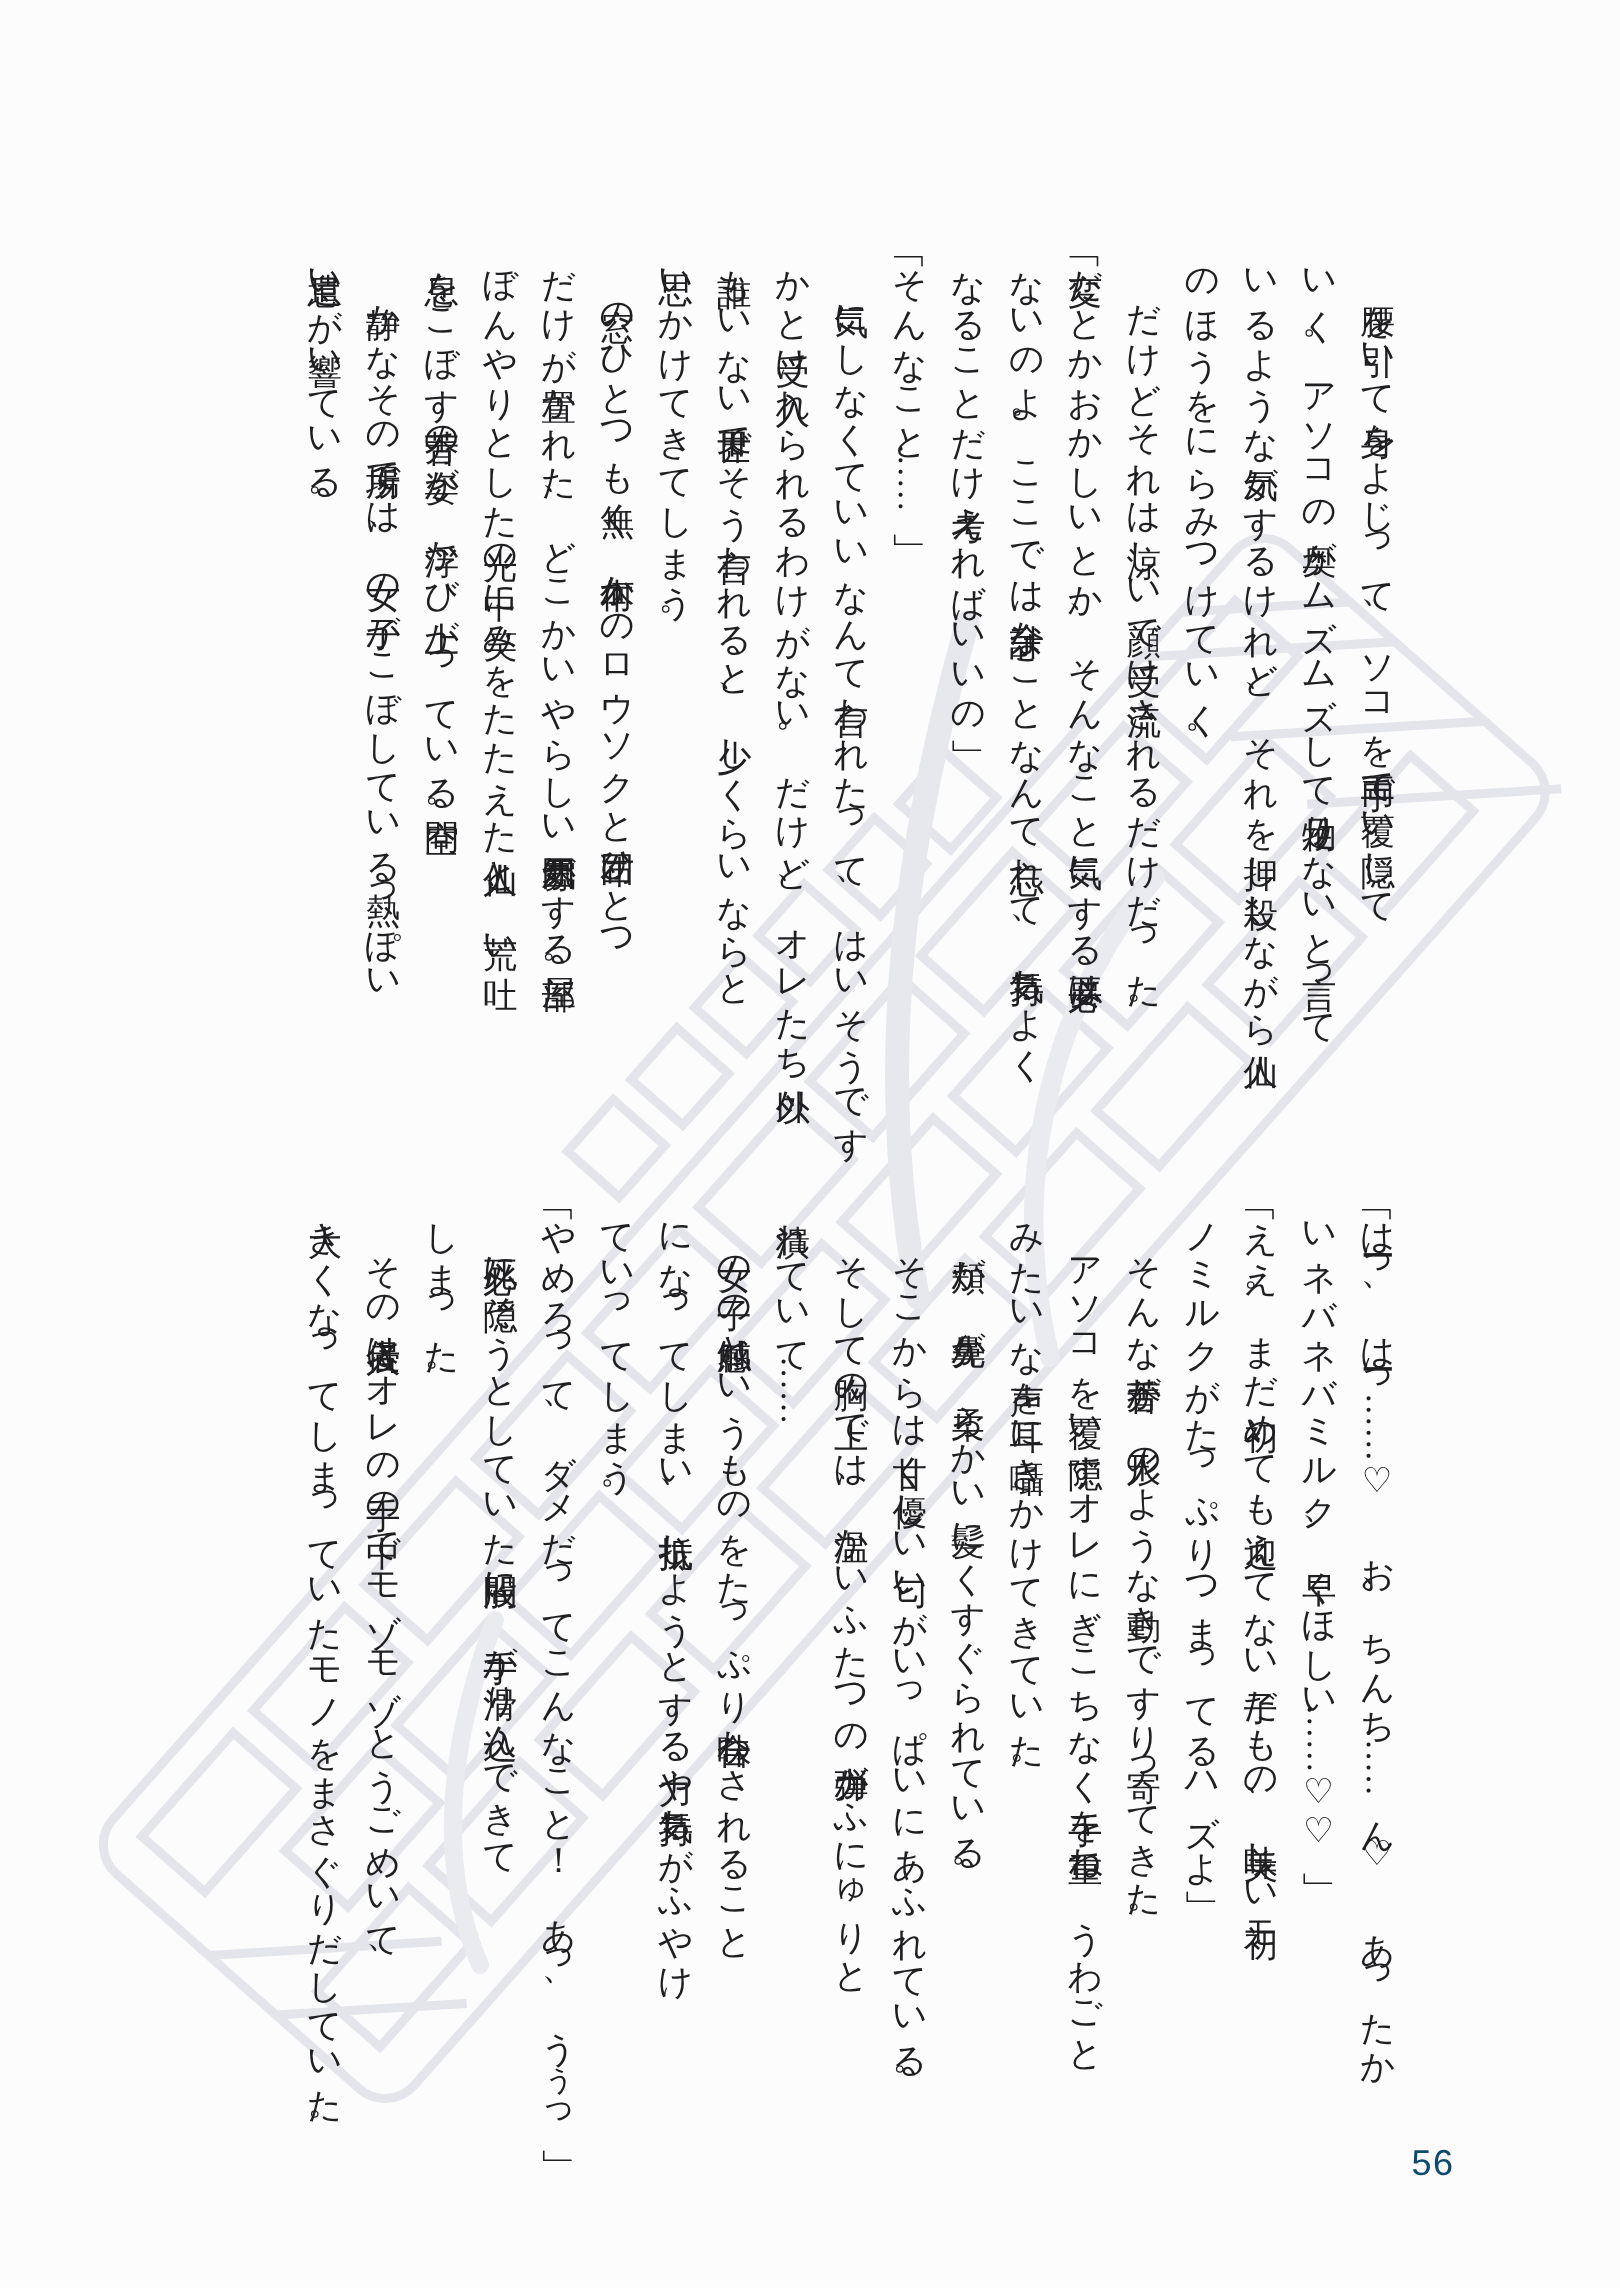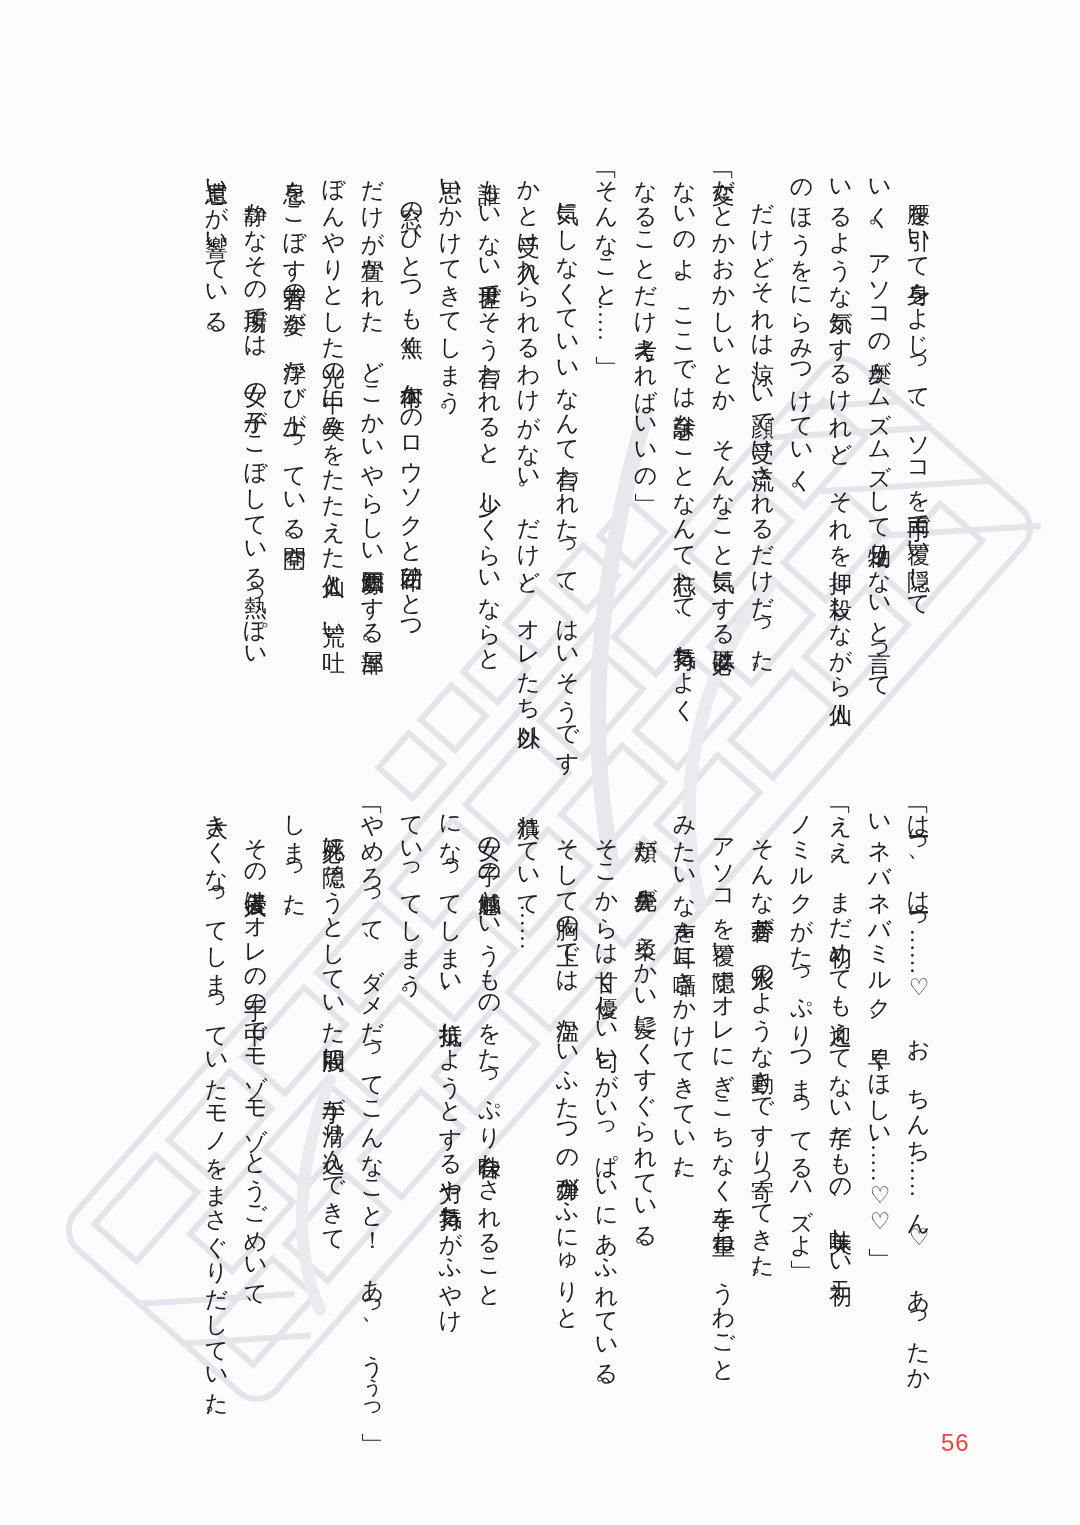--- a/index.html
+++ b/index.html
@@ -32,21 +32,21 @@
   }
   .vtext p { margin: 0; padding: 0; }
   .block-top    { top: 164px; right: 142px; height: 606px; }
   .block-bottom { top: 799px; right: 142px; height: 606px; }
   .page-number {
     position: absolute;
     left: 941px; top: 1429px;
     z-index: 1;
     font-family: "Liberation Sans", "DejaVu Sans", sans-serif;
     font-size: 24px;
-    color: #ef4444;
+    color: #0c4a6e;
     letter-spacing: 1px;
   }
 </style>
 </head>
 <body>
 
 <div class="page">
 
   <svg class="wm" width="1080" height="1525" viewBox="0 0 1080 1525" aria-hidden="true">
     <g transform="translate(545 875) rotate(-48.5)" fill="none" stroke="#e4e5ea" stroke-width="6">

